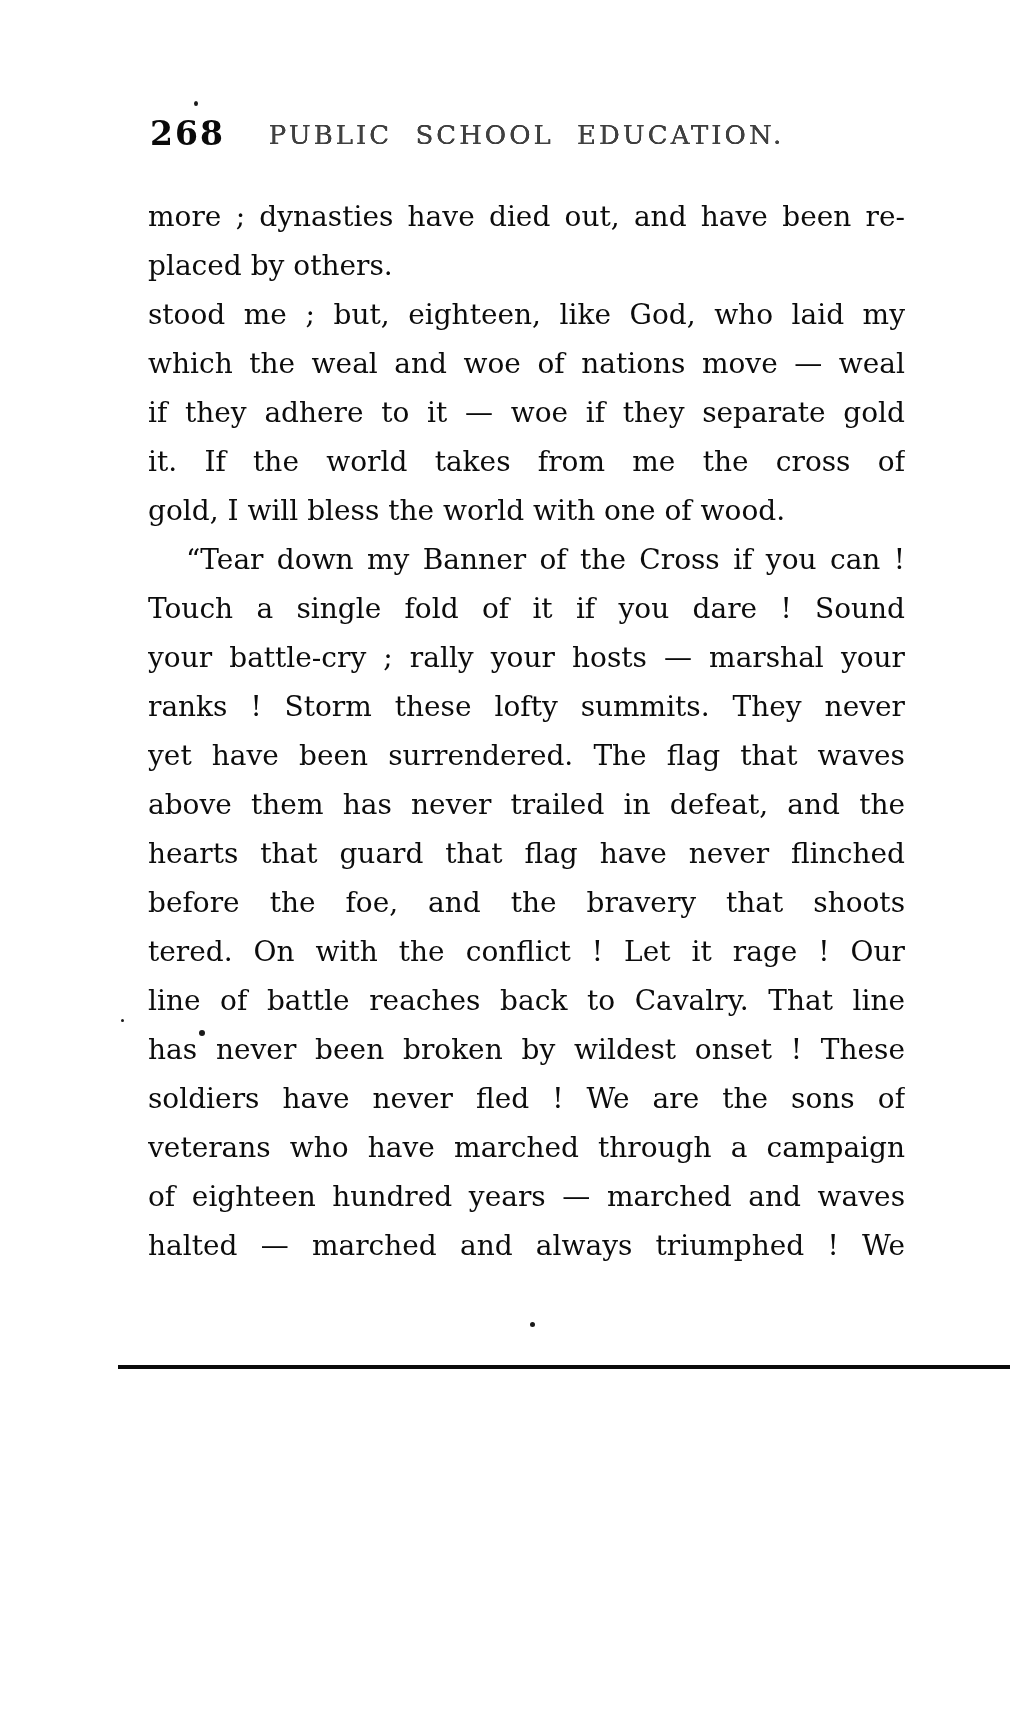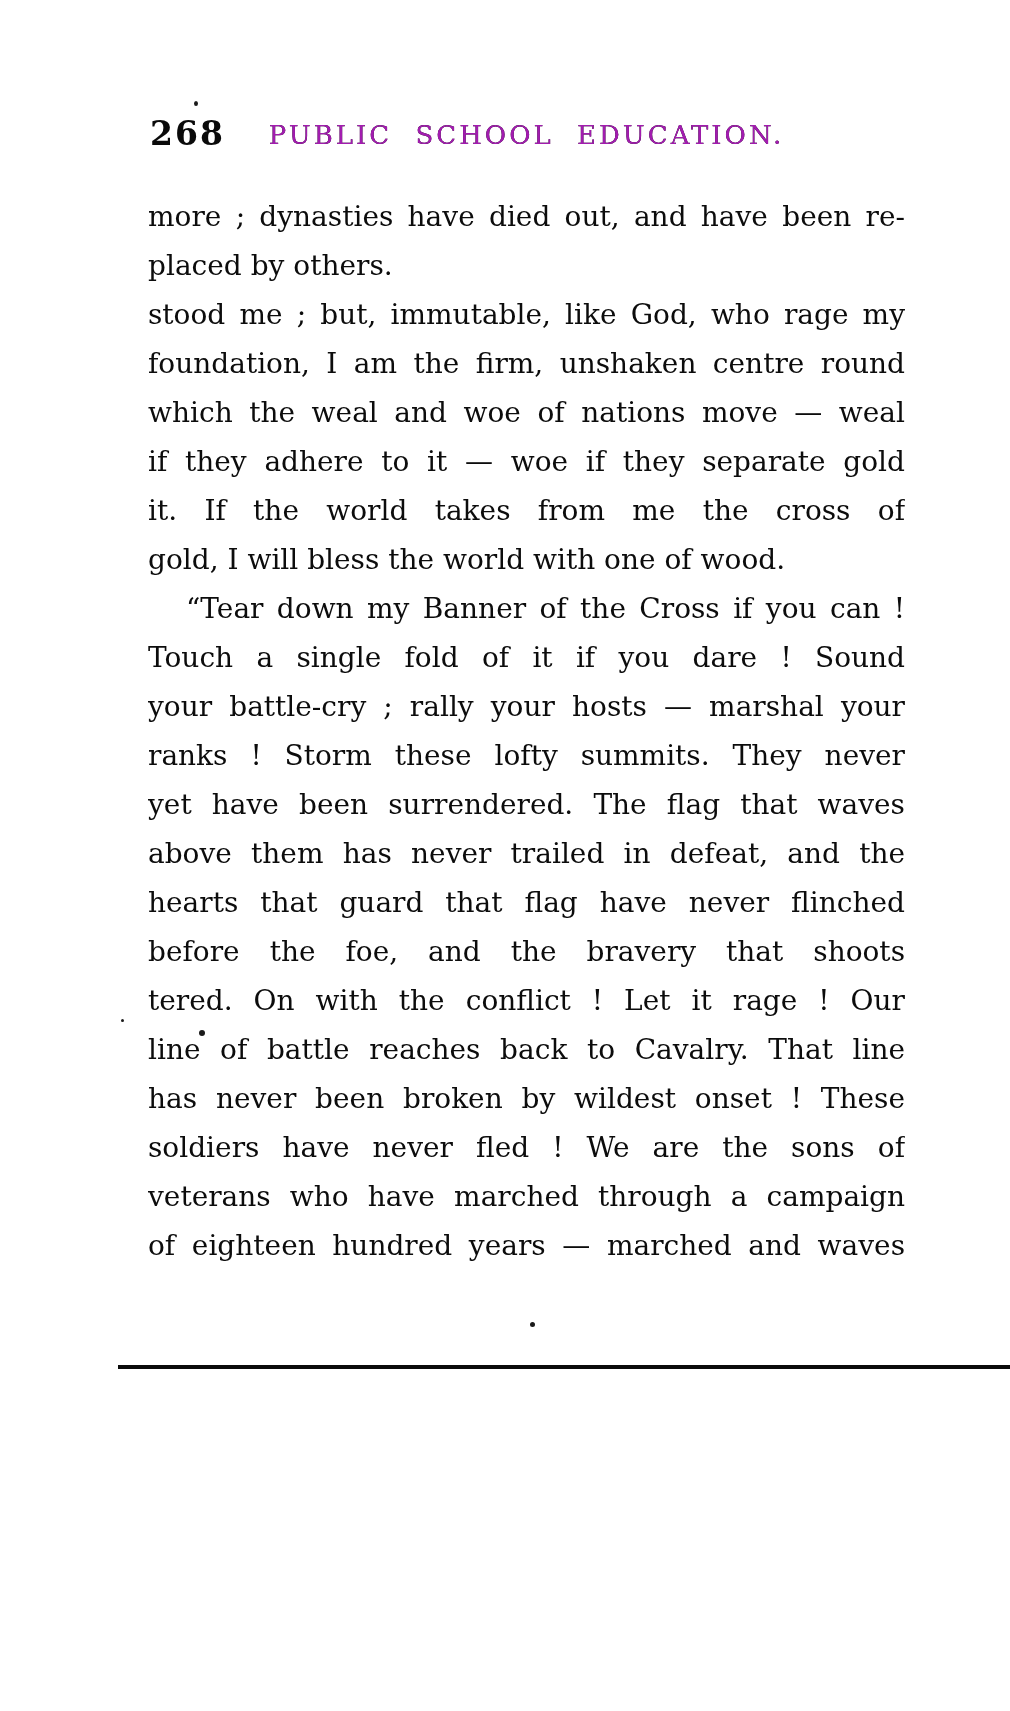--- a/index.html
+++ b/index.html
@@ -35,21 +35,21 @@
   }
   .running-title {
     position: absolute;
     left: 0;
     right: 0;
     top: 6px;
     text-align: center;
     font-size: 26px;
     letter-spacing: 3px;
     word-spacing: 12px;
-    color: #a21caf;
+    color: #404040;
     text-shadow: 0 0 0.6px #0a0a0a;
     white-space: nowrap;
   }
   
   .body-text {
     position: absolute;
     top: 192px;
     left: 148px;
     width: 757px;
   }
@@ -89,40 +89,40 @@
 <div class="page">
 
   <div class="running-head">
     <span class="page-number">268</span>
     <span class="running-title">PUBLIC SCHOOL EDUCATION.</span>
   </div>
 
   <div class="body-text">
       <div class="line">more ; dynasties have died out, and have been re-</div>
       <div class="line pend">placed by others.</div>
-      <div class="line">stood me ; but, immutable, like God, who rage my</div>
-      <div class="line">foundation, I am the firm, unshaken centre round</div>
+      <div class="line">stood me ; but, eighteen, like God, who laid my</div>
       <div class="line">which the weal and woe of nations move — weal</div>
       <div class="line">if they adhere to it — woe if they separate gold</div>
       <div class="line">it.  If the world takes from me the cross of</div>
       <div class="line pend">gold, I will bless the world with one of wood.</div>
       <div class="line indent">“Tear down my Banner of the Cross if you can !</div>
       <div class="line">Touch a single fold of it if you dare !  Sound</div>
       <div class="line">your battle-cry ; rally your hosts — marshal your</div>
       <div class="line">ranks !  Storm these lofty summits.  They never</div>
       <div class="line">yet have been surrendered.  The flag that waves</div>
       <div class="line">above them has never trailed in defeat, and the</div>
       <div class="line">hearts that guard that flag have never flinched</div>
       <div class="line">before the foe, and the bravery that shoots</div>
       <div class="line">tered.  On with the conflict !  Let it rage !  Our</div>
       <div class="line">line of battle reaches back to Cavalry.  That line</div>
       <div class="line">has never been broken by wildest onset !  These</div>
       <div class="line">soldiers have never fled !  We are the sons of</div>
       <div class="line">veterans who have marched through a campaign</div>
       <div class="line">of eighteen hundred years — marched and waves</div>
+      <div class="line">halted — marched and always triumphed !  We</div>
     </div>
 
   <div class="speck" style="left:194px; top:101px;  width:4px; height:5px;"></div>
   <div class="speck" style="left:121px; top:1019px; width:3px; height:3px;"></div>
   <div class="speck" style="left:199px; top:1030px; width:6px; height:6px;"></div>
   <div class="speck" style="left:530px; top:1322px; width:5px; height:5px;"></div>
   <div class="speck" style="left:286px; top:1636px; width:4px; height:4px;"></div>
   <div class="speck" style="left:181px; top:1697px; width:7px; height:3px; border-radius:1px;"></div>
 
   <div class="edge-line"></div>

